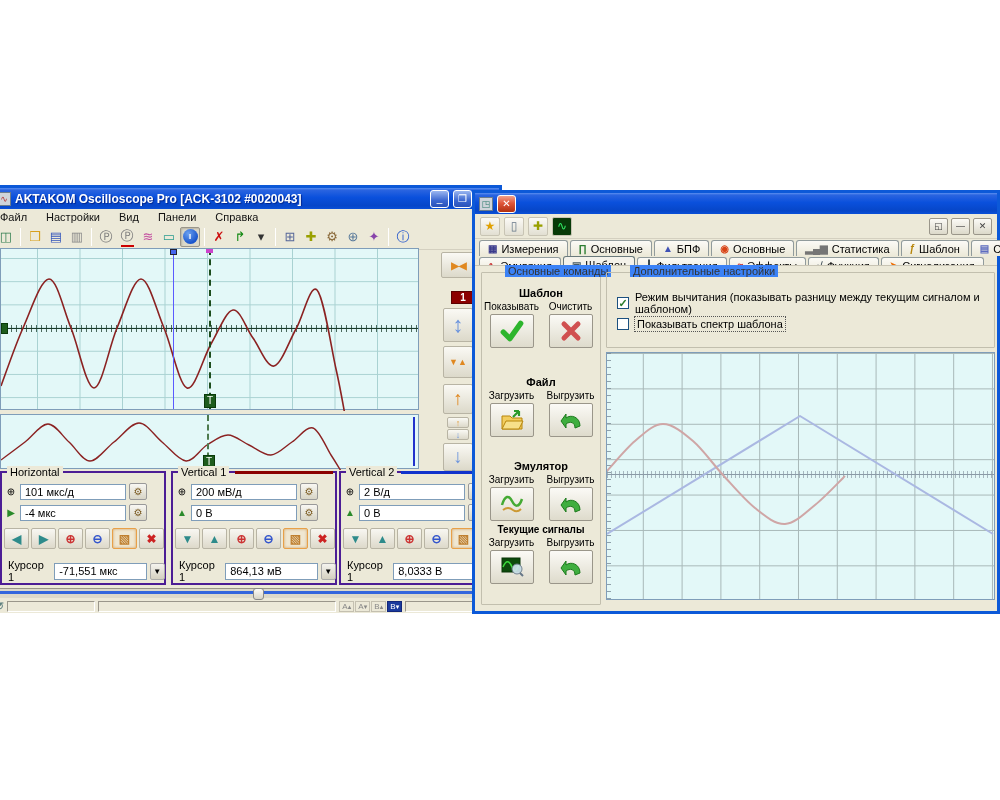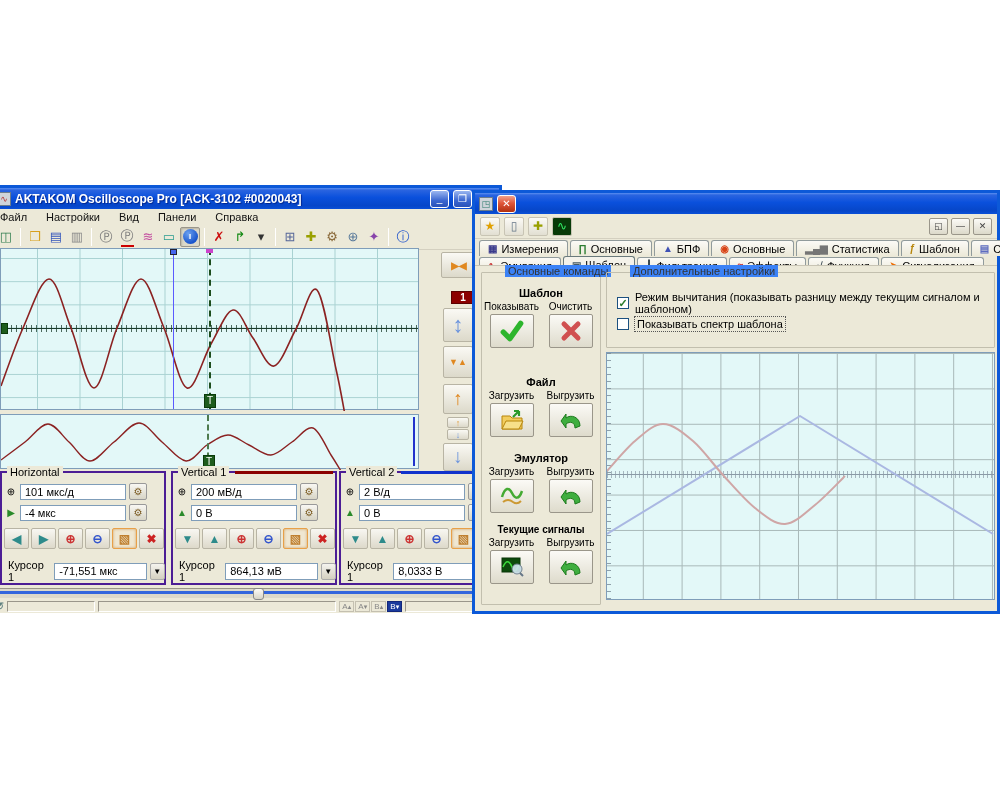--- a/index.html
+++ b/index.html
@@ -510,21 +510,21 @@
             </svg>
           </button>
           <button class="cmd-btn">
             <svg width="24" height="24" viewBox="0 0 24 24">
               <path d="M21 18 c0 -9 -9 -12 -14 -8 L7 6 L2 13 l5 7 l0 -4 c4 -3 9 -2 9 4 z" fill="#3fae3f" stroke="#1d7a1d"></path>
             </svg>
           </button>
         </div>
       </div>
 
-      <div class="cmd-sec" style="top:179px;">
+      <div class="cmd-sec" style="top:187px;">
         <div class="cmd-head">Эмулятор</div>
         <div class="cmd-labels">
           <span>Загрузить</span>
           <span>Выгрузить</span>
         </div>
         <div class="cmd-btns">
           <button class="cmd-btn">
             <svg width="26" height="24" viewBox="0 0 24 24">
               <path d="M2 13 C5 3 9 3 12 9 S 19 16 22 7" stroke="#44aa33" stroke-width="2.5" fill="none"></path>
               <path d="M3 18 q5 -4 10 0 q4 3 8 -1" stroke="#cc9933" stroke-width="2" fill="none"></path>

